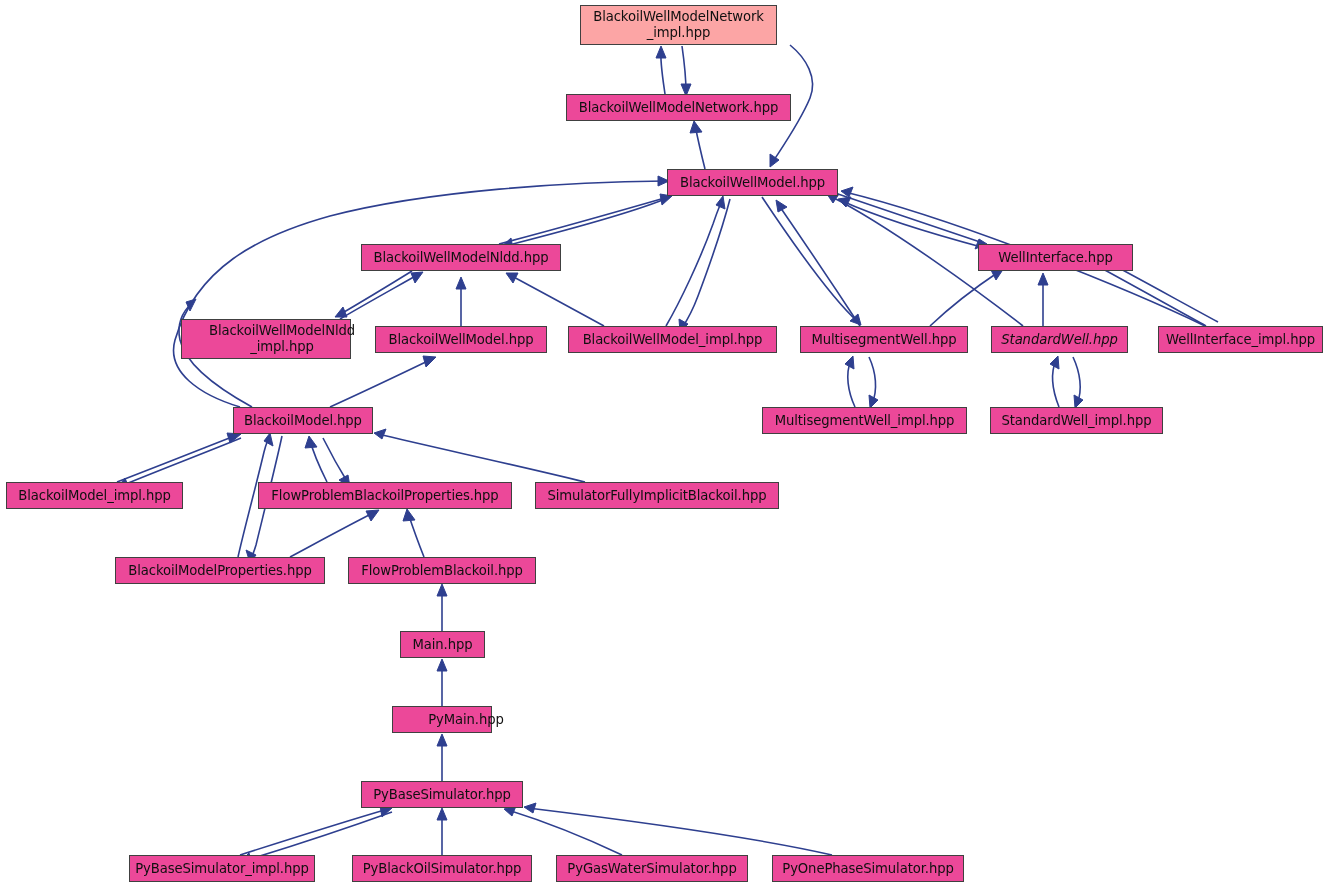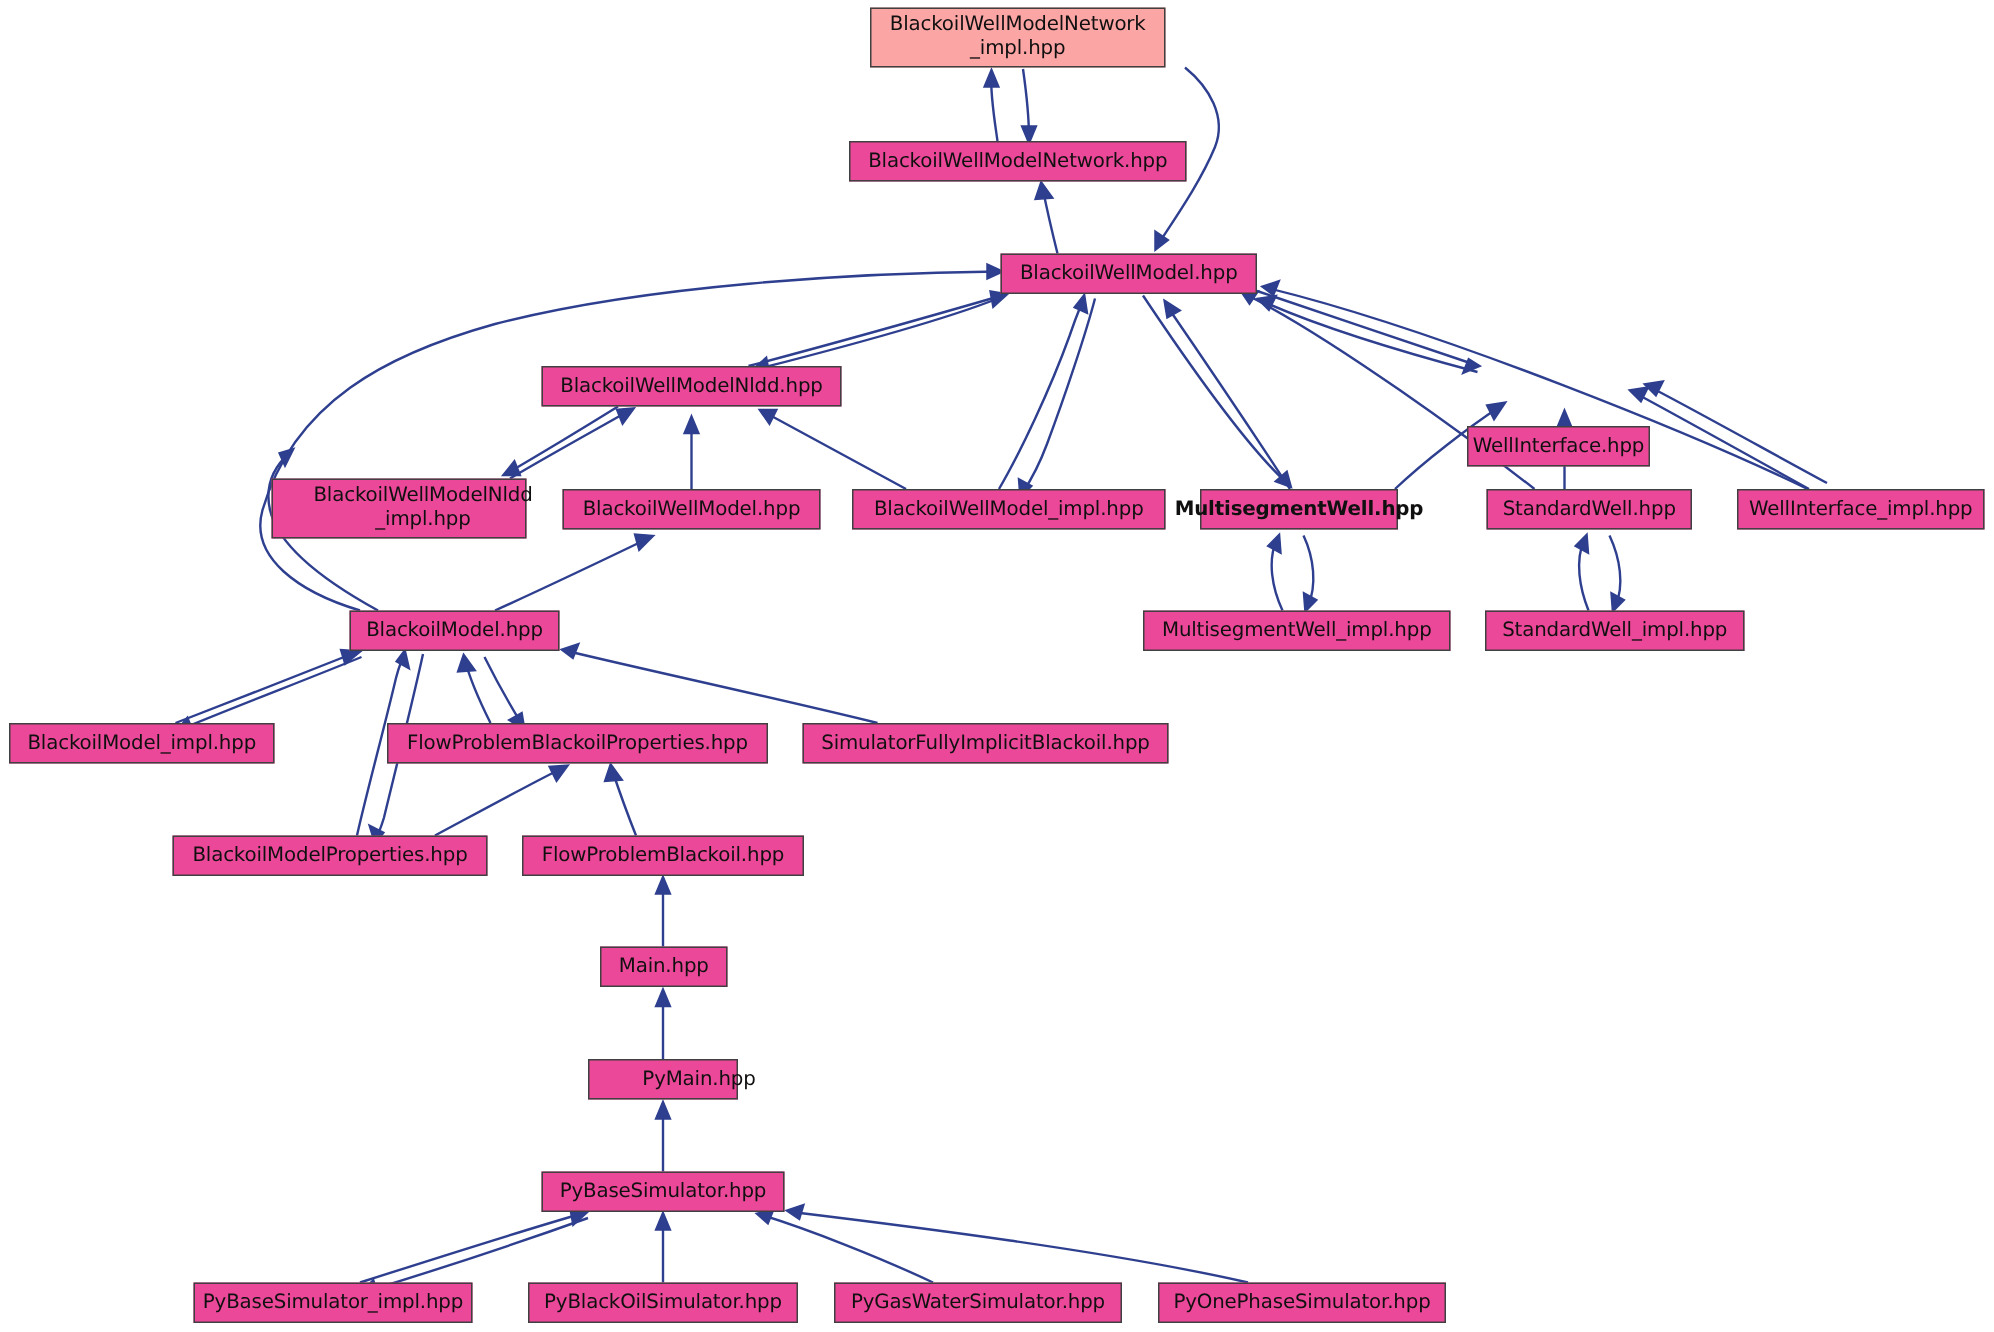--- a/index.html
+++ b/index.html
@@ -154,27 +154,27 @@
         <path class="edge-path" d="M 832,855 C 740,834 602,817 528,808"></path>
         <polygon class="arrow-head" points="524,807 536,803 533,813"></polygon>
       </g>
   </svg>
   <div id="nodes-layer">
       <div class="node-box highlight" style="left: 580px; top: 5px; width: 197px; height: 40px;">BlackoilWellModelNetwork
 _impl.hpp</div>
       <div class="node-box" style="left: 566px; top: 94px; width: 225px; height: 27px;">BlackoilWellModelNetwork.hpp</div>
       <div class="node-box" style="left: 667px; top: 169px; width: 171px; height: 27px;">BlackoilWellModel.hpp</div>
       <div class="node-box" style="left: 361px; top: 244px; width: 200px; height: 27px;">BlackoilWellModelNldd.hpp</div>
-      <div class="node-box" style="left: 978px; top: 244px; width: 122px; height: 27px; margin-top: 40px;">WellInterface.hpp</div>
+      <div class="node-box" style="left: 978px; top: 244px; width: 155px; height: 27px;">WellInterface.hpp</div>
       <div class="node-box" style="left: 181px; top: 319px; width: 170px; height: 40px; padding-left: 32px;">BlackoilWellModelNldd
 _impl.hpp</div>
       <div class="node-box" style="left: 375px; top: 326px; width: 172px; height: 27px;">BlackoilWellModel.hpp</div>
       <div class="node-box" style="left: 568px; top: 326px; width: 209px; height: 27px;">BlackoilWellModel_impl.hpp</div>
-      <div class="node-box" style="left: 800px; top: 326px; width: 132px; height: 27px; font-weight: bold;">MultisegmentWell.hpp</div>
-      <div class="node-box" style="left: 991px; top: 326px; width: 137px; height: 27px;">StandardWell.hpp</div>
+      <div class="node-box" style="left: 800px; top: 326px; width: 168px; height: 27px;">MultisegmentWell.hpp</div>
+      <div class="node-box" style="left: 991px; top: 326px; width: 137px; height: 27px; font-style: italic;">StandardWell.hpp</div>
       <div class="node-box" style="left: 1158px; top: 326px; width: 165px; height: 27px;">WellInterface_impl.hpp</div>
       <div class="node-box" style="left: 233px; top: 407px; width: 140px; height: 27px;">BlackoilModel.hpp</div>
       <div class="node-box" style="left: 762px; top: 407px; width: 205px; height: 27px;">MultisegmentWell_impl.hpp</div>
       <div class="node-box" style="left: 990px; top: 407px; width: 173px; height: 27px;">StandardWell_impl.hpp</div>
       <div class="node-box" style="left: 6px; top: 482px; width: 177px; height: 27px;">BlackoilModel_impl.hpp</div>
       <div class="node-box" style="left: 258px; top: 482px; width: 254px; height: 27px;">FlowProblemBlackoilProperties.hpp</div>
       <div class="node-box" style="left: 535px; top: 482px; width: 244px; height: 27px;">SimulatorFullyImplicitBlackoil.hpp</div>
       <div class="node-box" style="left: 115px; top: 557px; width: 210px; height: 27px;">BlackoilModelProperties.hpp</div>
       <div class="node-box" style="left: 348px; top: 557px; width: 188px; height: 27px;">FlowProblemBlackoil.hpp</div>
       <div class="node-box" style="left: 400px; top: 631px; width: 85px; height: 27px;">Main.hpp</div>

